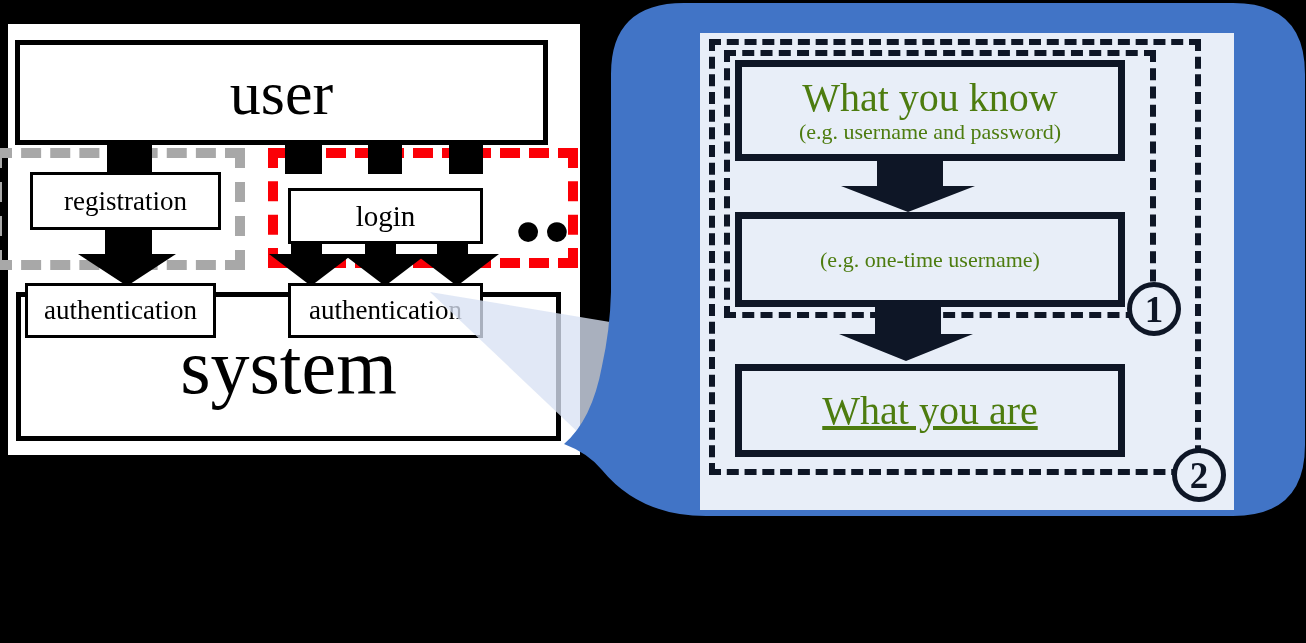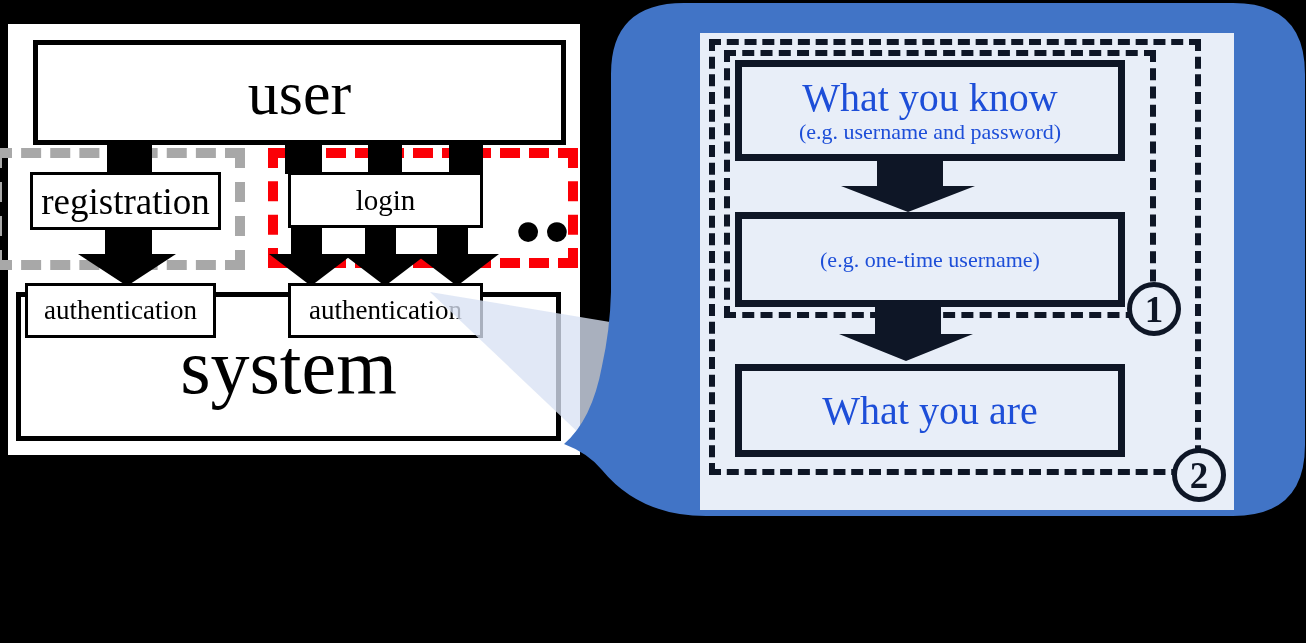--- a/index.html
+++ b/index.html
@@ -4,48 +4,48 @@
 <style>
   html,body{margin:0;padding:0;background:#000;}
   #canvas{position:relative;width:1306px;height:643px;background:#000;overflow:hidden;
           font-family:"Liberation Serif", serif;color:#000;}
   .abs{position:absolute;}
 
   
   #left-panel{left:8px;top:24px;width:572px;height:431px;background:#ffffff;}
   .lbox{position:absolute;background:#fff;border:3px solid #000;display:flex;
         align-items:center;justify-content:center;text-align:center;line-height:1;}
-  #user-box{left:25px;top:16px;width:523px;height:95px;border-width:5px;font-size:62px;}
+  #user-box{left:7px;top:16px;width:523px;height:95px;border-width:5px;font-size:62px;}
   #system-box{left:8px;top:268px;width:535px;height:139px;border-width:5px;font-size:78px;
               background:transparent;}
-  #reg-box{left:22px;top:148px;width:185px;height:52px;font-size:37px;}
-  #login-box{left:280px;top:148px;width:189px;height:50px;font-size:29px;}
+  #reg-box{left:22px;top:148px;width:185px;height:52px;font-size:27px;}
+  #login-box{left:280px;top:164px;width:189px;height:50px;font-size:29px;}
   #authL-box{left:17px;top:259px;width:185px;height:49px;font-size:27px;}
   #authR-box{left:280px;top:259px;width:189px;height:49px;font-size:27px;}
   .dashrect{position:absolute;border-style:dashed;background:transparent;}
   #gray-dash{left:-16px;top:124px;width:233px;height:102px;border:10px dashed #a8a8a8;}
   #red-dash{left:260px;top:124px;width:290px;height:100px;border:10px dashed #fb0007;}
   #dots{left:498px;top:163px;width:74px;height:84px;display:flex;align-items:center;
         justify-content:center;font-size:46px;letter-spacing:1px;color:#000;}
   #left-arrows{left:0;top:0;width:572px;height:431px;pointer-events:none;}
 
   
   #beam-svg{left:0;top:0;width:1306px;height:643px;pointer-events:none;}
   #bubble-svg{left:0;top:0;width:1306px;height:643px;pointer-events:none;}
 
   
   #callout-panel{left:700px;top:33px;width:534px;height:477px;background:#e8eef8;}
   #outer-dash{left:9px;top:6px;width:480px;height:424px;border:6px dashed #0e1626;}
   #inner-dash{left:24px;top:17px;width:420px;height:256px;border:6px dashed #0e1626;}
   .cbox{position:absolute;left:35px;width:376px;background:#e8eef8;border:7px solid #0e1626;
         display:flex;flex-direction:column;align-items:center;justify-content:center;
-        text-align:center;color:#1d4ed8;}
+        text-align:center;color:#4d7c0f;}
   #cbox1{top:27px;height:87px;}
   #cbox2{top:179px;height:81px;}
-  #cbox3{top:331px;height:79px;}
+  #cbox3{top:331px;height:79px;text-decoration:underline;}
   .cbox .t1{font-size:40px;line-height:1.05;}
   .cbox .t2{font-size:22px;line-height:1.15;margin-top:0;}
   #callout-arrows{left:0;top:0;width:534px;height:477px;pointer-events:none;}
   .marker{position:absolute;width:44px;height:44px;border:5px solid #0e1626;border-radius:50%;
           background:#e8eef8;color:#0e1626;font-size:37px;font-weight:700;
           display:flex;align-items:center;justify-content:center;z-index:6;}
   #marker-1{left:427px;top:249px;}
   #marker-2{left:472px;top:415px;}
 </style>
 </head>

